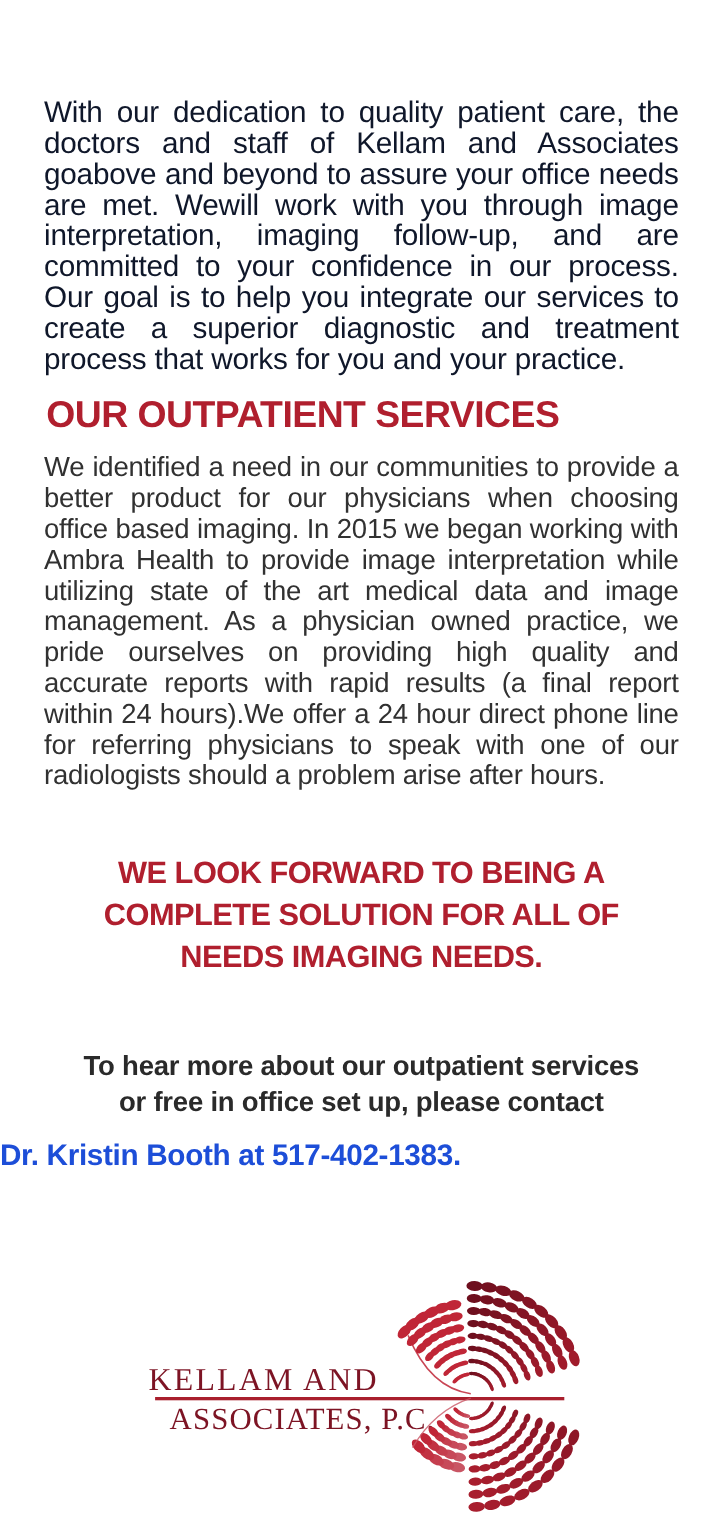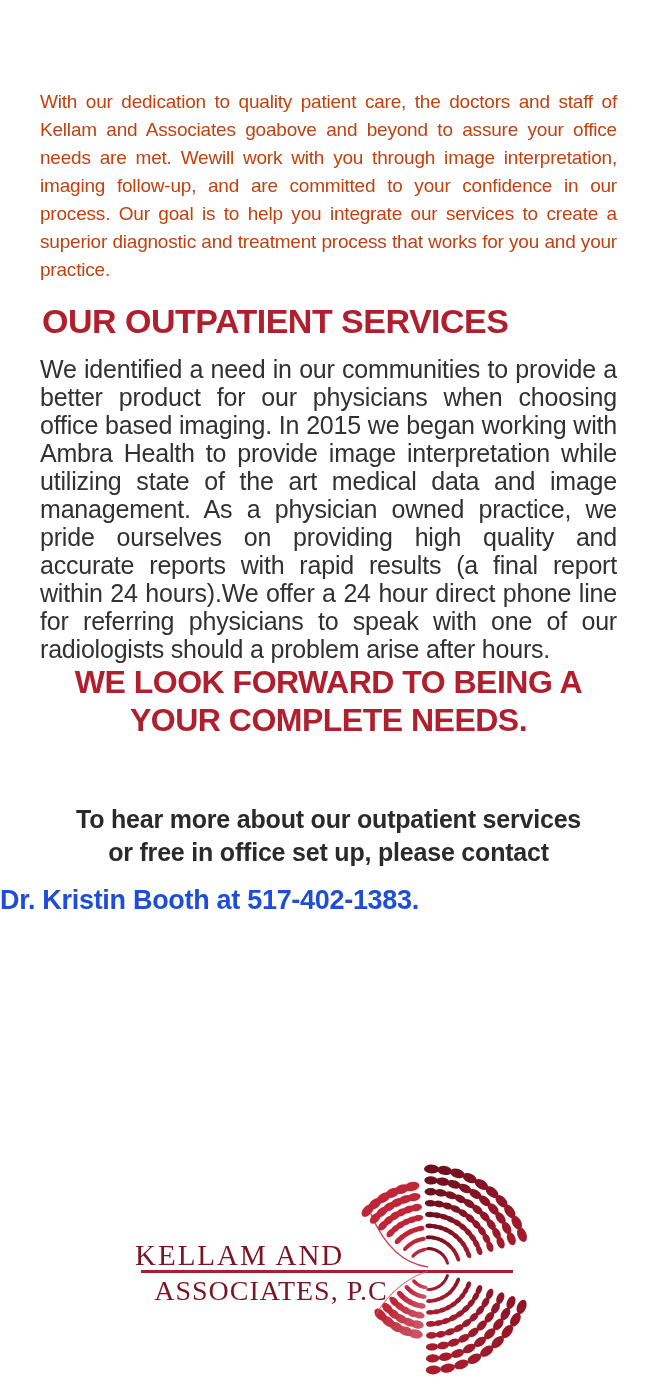--- a/index.html
+++ b/index.html
@@ -8,47 +8,48 @@
     position: relative;
     background: #ffffff;
     overflow: hidden;
     font-family: "Liberation Sans", sans-serif;
     -webkit-font-smoothing: antialiased;
   }
   .page { position: relative; width: 657px; height: 1400px; }
 
   .intro-paragraph {
     margin: 88px 40px 0 40px;
-    font-size: 19px;
+    font-size: 27px;
     line-height: 28px;
-    color: #c2410c;
+    color: #0f172a;
     text-align: justify;
     letter-spacing: -0.2px;
   }
   .services-heading {
     margin: 17px 40px 14px 42px;
     font-size: 34px;
     line-height: 40px;
     font-weight: bold;
     color: #B01F2E;
     letter-spacing: -0.5px;
   }
   .services-paragraph {
     margin: 9px 40px 0 40px;
     font-size: 25px;
     line-height: 28px;
     color: #313131;
     text-align: justify;
     letter-spacing: -0.2px;
   }
   .callout-heading {
+    margin-top: 56px;
     text-align: center;
     color: #B01F2E;
     font-weight: bold;
-    font-size: 32px;
+    font-size: 28px;
     line-height: 38px;
     letter-spacing: -0.5px;
   }
   .contact-block {
     margin-top: 64px;
     text-align: center;
     color: #2A2A2A;
     font-weight: bold;
     font-size: 25px;
     line-height: 33px;
@@ -100,21 +101,22 @@
 <div class="page">
 
   <p class="intro-paragraph">With our dedication to quality patient care, the doctors and staff of Kellam and Associates goabove and beyond to assure your office needs are met. Wewill work with you through image interpretation, imaging follow-up, and are committed to your confidence in our process. Our goal is to help you integrate our services to create a superior diagnostic and treatment process that works for you and your practice.</p>
 
   <h1 class="services-heading">OUR OUTPATIENT SERVICES</h1>
 
   <p class="services-paragraph">We identified a need in our communities to provide a better product for our physicians when choosing office based imaging. In 2015 we began working with Ambra Health to provide image interpretation while utilizing state of the art medical data and image management.  As a physician owned practice, we pride ourselves on providing high quality and accurate reports with rapid results (a final report within 24 hours).We offer a 24 hour direct phone line for referring physicians to speak with one of our radiologists should a problem arise after hours.</p>
 
   <div class="callout-heading">
     <div>WE LOOK FORWARD TO BEING A</div>
-    <div>YOUR COMPLETE NEEDS.</div>
+    <div>COMPLETE SOLUTION FOR ALL OF</div>
+    <div>NEEDS IMAGING NEEDS.</div>
   </div>
 
   <div class="contact-block">
     <div>To hear more about our outpatient services</div>
     <div>or free in office set up, please contact</div>
   </div>
 
   <div class="contact-person">Dr. Kristin Booth at 517-402-1383.</div>
 
   <div class="logo-name-1">KELLAM AND</div>

